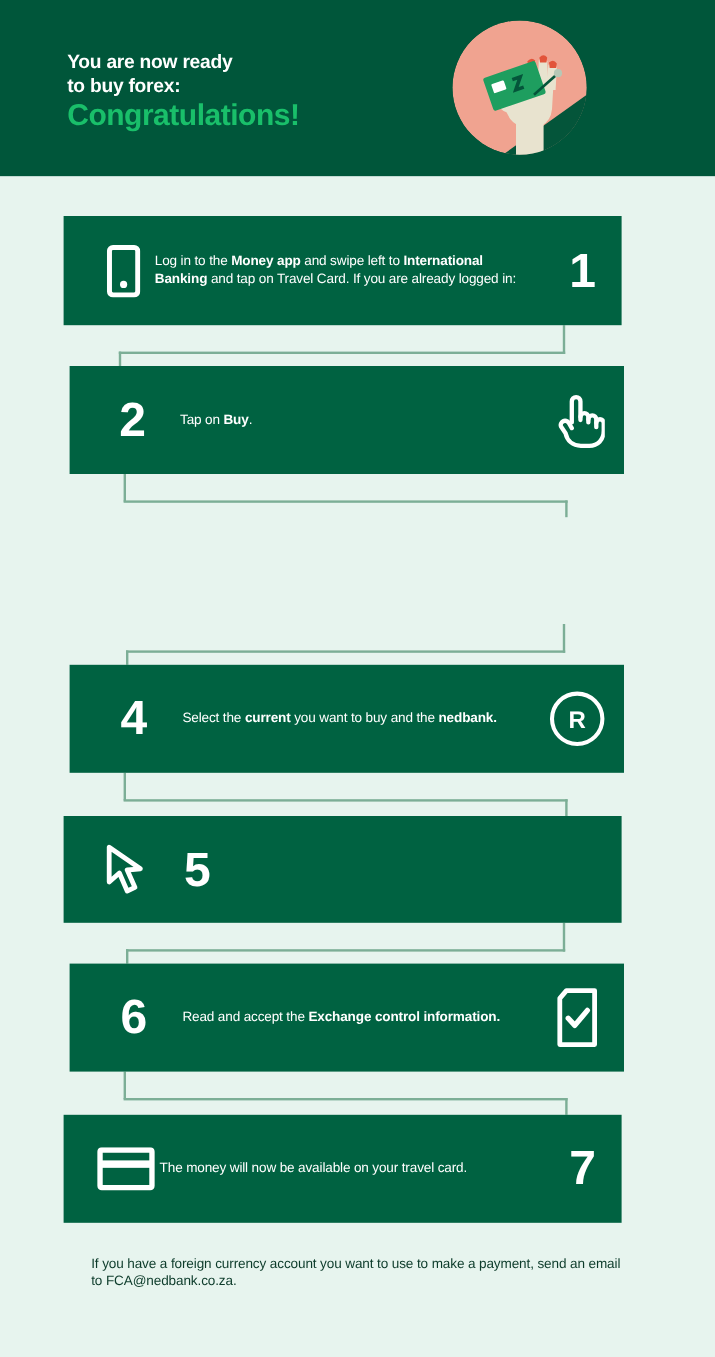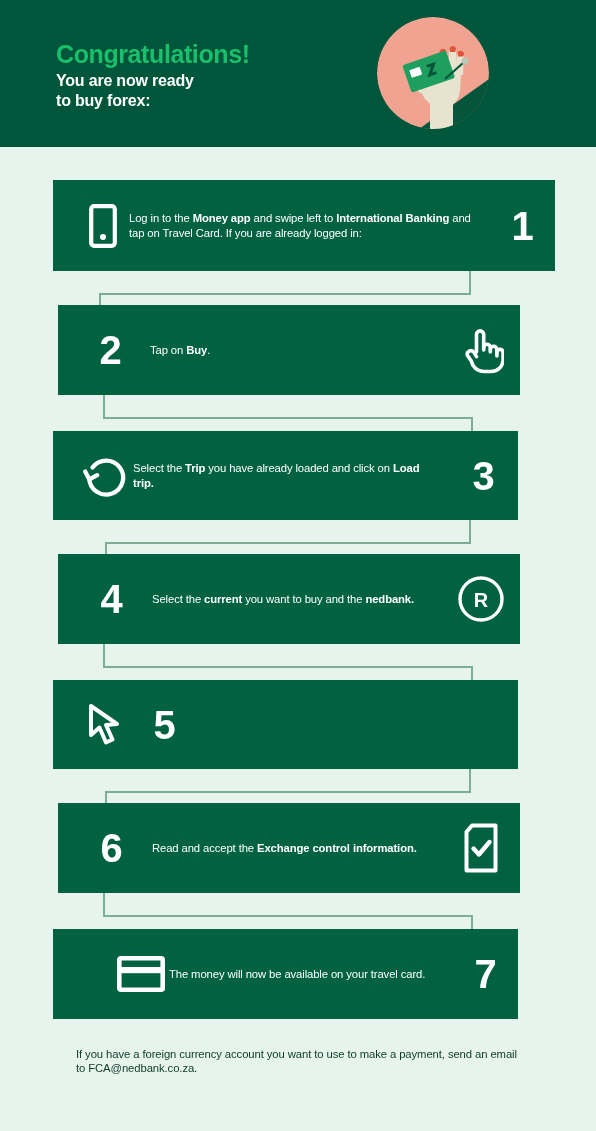--- a/index.html
+++ b/index.html
@@ -73,23 +73,23 @@
     color:#0c3b2a; font-size:11.3px; line-height:14.4px;
     font-weight:normal; letter-spacing:-0.1px;
   }
 </style>
 </head>
 <body>
 
 <div id="header">
   <div id="header-inner">
     <div id="header-text">
-      <div id="title">Congratulations!</div>
       <div id="subtitle">You are now ready
 to buy forex:</div>
+      <div id="title">Congratulations!</div>
     </div>
 
     <div id="hero-illustration">
       <svg class="icon-svg" width="112" height="112" viewBox="0 0 112 112">
         <defs>
           <clipPath id="circClip">
               <circle cx="56" cy="56" r="56"></circle>
             </clipPath>
         </defs>
         <g clip-path="url(#circClip)">
@@ -145,21 +145,21 @@
   <div class="connector conn-v" style="left:471px; top:519px; height:14px;"></div>
 
   <div class="connector conn-v" style="left:469px; top:622px; height:24px;"></div>
   <div class="connector conn-h" style="left:105px; top:644px; width:366px;"></div>
   <div class="connector conn-v" style="left:105px; top:644px; height:12px;"></div>
 
   <div class="connector conn-v" style="left:103px; top:746px; height:23px;"></div>
   <div class="connector conn-h" style="left:103px; top:768px; width:370px;"></div>
   <div class="connector conn-v" style="left:471px; top:768px; height:14px;"></div>
 
-  <div class="step" style="left:53px; top:33px; width:502px; height:91px;">
+  <div class="step" style="left:53px; top:33px; width:465px; height:91px;">
     <div class="step-pad-l"></div>
     <div class="slot-icon" style="width:52px;">
       <svg class="icon-svg" width="28" height="44" viewBox="0 0 28 44">
         <rect x="2.2" y="2.2" width="23.6" height="39.6" rx="3" fill="none" stroke="#ffffff" stroke-width="4.2"></rect>
         <circle cx="14" cy="33" r="3" fill="#ffffff"></circle>
       </svg>
     </div>
     <div class="step-text" style="padding-right:16px;">Log in to the <b>Money app</b> and swipe left to <b>International Banking</b> and tap on Travel Card. If you are already logged in:</div>
     <div class="slot-num" style="width:66px;">1</div>
   </div>
@@ -173,31 +173,20 @@
         <g fill="none" stroke="#ffffff" stroke-width="3.6" stroke-linecap="round" stroke-linejoin="round">
           <path d="M18.5 26 V8.5 a3.6 3.6 0 0 1 7.2 0 V24"></path>
           <path d="M25.7 21.5 a3.3 3.3 0 0 1 6.6 0 V26"></path>
           <path d="M32.3 23.5 a3.3 3.3 0 0 1 6.6 0 V30"></path>
           <path d="M38.9 26.5 a3.1 3.1 0 0 1 6.2 0 v6.5 c0 7.5 -5 12.5 -12 12.5 h-7 c-7 0 -11.5 -4.5 -12.8 -10.5 L9.5 29.5 a3.6 3.6 0 0 1 6.4 -3.2 l2.6 4.4"></path>
         </g>
       </svg>
     </div>
   </div>
 
-  <div class="step" style="left:53px; top:284px; width:465px; height:89px;">
-    <div class="step-pad-l"></div>
-    <div class="slot-icon" style="width:56px;">
-      <svg class="icon-svg" width="46" height="46" viewBox="0 0 46 46">
-        <path d="M10.5 14.5 A17 17 0 1 1 7.2 25.6" fill="none" stroke="#ffffff" stroke-width="4.3" stroke-linecap="round"></path>
-        <path d="M3.2 18.6 L7.4 26.4 L15.2 22.2" fill="none" stroke="#ffffff" stroke-width="4.3" stroke-linecap="round" stroke-linejoin="round"></path>
-      </svg>
-    </div>
-    <div class="step-text" style="padding-right:16px;">Select the <b>Trip</b> you have already loaded and click on <b>Load trip.</b></div>
-    <div class="slot-num" style="width:70px;">3</div>
-  </div>
 
   <div class="step" style="left:58px; top:407px; width:462px; height:90px;">
     <div class="step-pad-l"></div>
     <div class="slot-num" style="width:58px;">4</div>
     <div class="step-text" style="padding-left:12px; padding-right:16px;">Select the <b>current</b> you want to buy and the <b>nedbank.</b></div>
     <div class="slot-icon" style="width:78px;">
       <svg class="icon-svg" width="48" height="48" viewBox="0 0 48 48">
         <circle cx="24" cy="24" r="21" fill="none" stroke="#ffffff" stroke-width="3.4"></circle>
         <text x="24" y="31.5" text-anchor="middle" font-family="Liberation Sans, sans-serif" font-size="20" font-weight="bold" fill="#ffffff">R</text>
       </svg>
@@ -219,21 +208,21 @@
     <div class="slot-num" style="width:58px;">6</div>
     <div class="step-text" style="padding-left:12px; padding-right:16px;">Read and accept the <b>Exchange control information.</b></div>
     <div class="slot-icon" style="width:78px;">
       <svg class="icon-svg" width="42" height="50" viewBox="0 0 42 50">
         <path d="M12 2.5 L35.5 2.5 L35.5 47.5 L6.5 47.5 L6.5 9 Z" fill="none" stroke="#ffffff" stroke-width="4" stroke-linejoin="round"></path>
         <path d="M13.5 25.5 L19 31.5 L29.5 19" fill="none" stroke="#ffffff" stroke-width="4.4" stroke-linecap="round" stroke-linejoin="round"></path>
       </svg>
     </div>
   </div>
 
-  <div class="step" style="left:53px; top:782px; width:465px; height:90px;padding-left:36px;">
+  <div class="step" style="left:53px; top:782px; width:465px; height:90px;">
     <div class="step-pad-l"></div>
     <div class="slot-icon" style="width:56px;">
       <svg class="icon-svg" width="48" height="36" viewBox="0 0 48 36">
         <rect x="2.3" y="2.3" width="43.4" height="31.4" rx="1.5" fill="none" stroke="#ffffff" stroke-width="4.6"></rect>
         <rect x="2.3" y="11" width="43.4" height="6.2" fill="#ffffff"></rect>
       </svg>
     </div>
     <div class="step-text" style="padding-right:16px;">The money will now be available on your travel card.</div>
     <div class="slot-num" style="width:66px;">7</div>
   </div>

